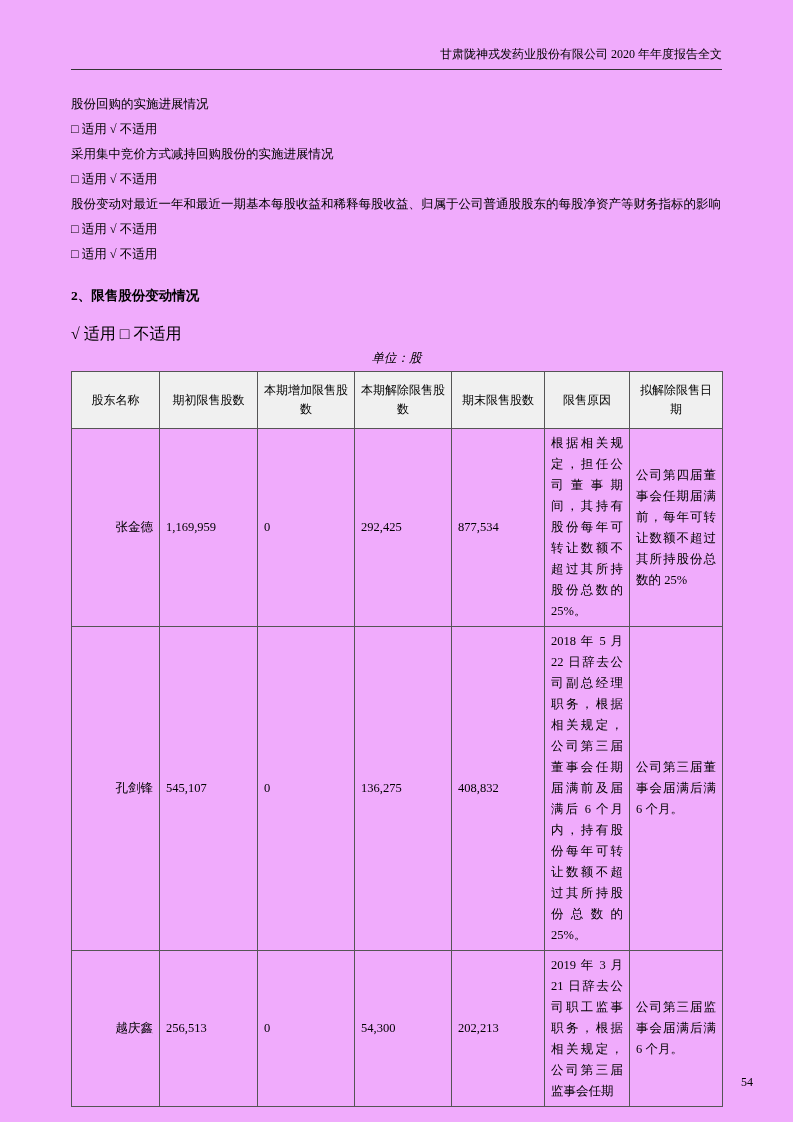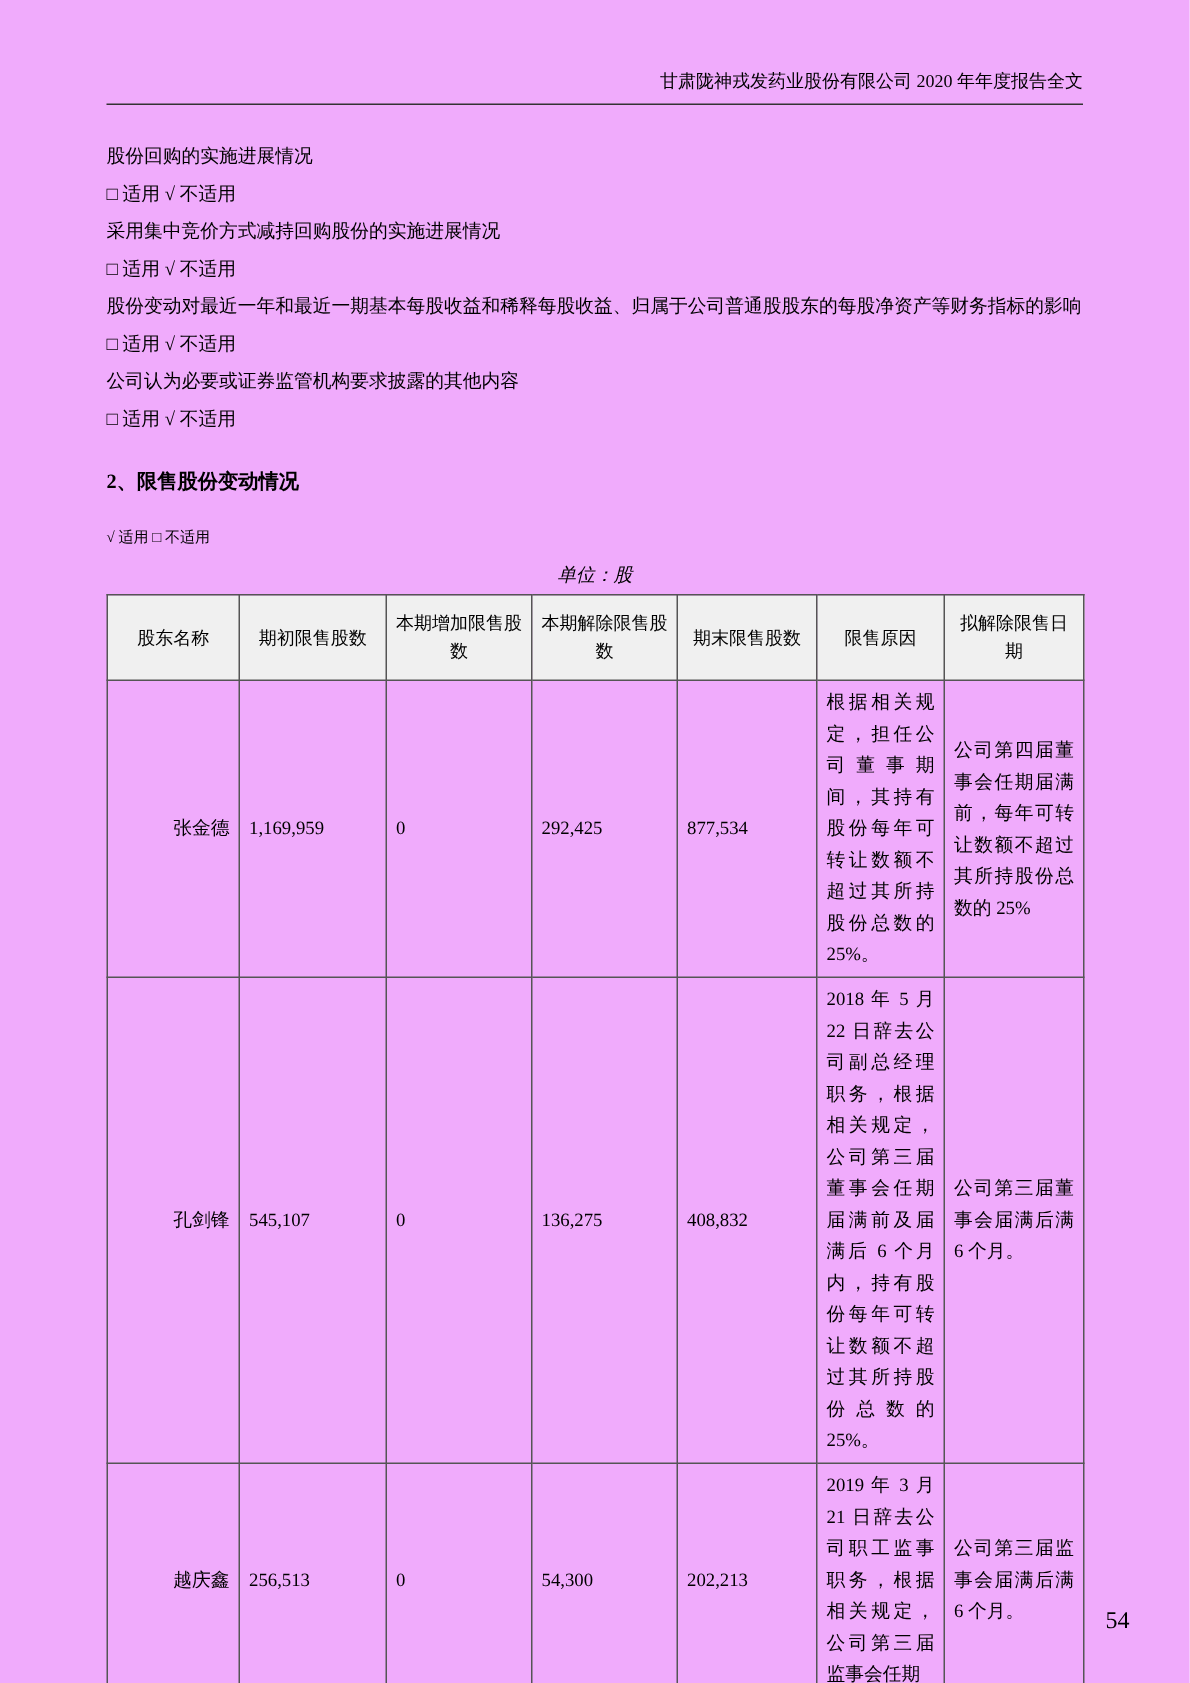--- a/index.html
+++ b/index.html
@@ -31,21 +31,21 @@
     white-space: nowrap;
     margin: 0;
   }
   .section-heading {
     font-size: 13.5px;
     font-weight: bold;
     line-height: 26px;
     margin: 16px 0 0 0;
   }
   .applicability {
-    font-size: 10px;
+    font-size: 16px;
     line-height: 25px;
     margin: 12px 0 0 0;
   }
   .unit-label {
     font-size: 12.5px;
     line-height: 20px;
     text-align: center;
     margin: 2px 0 0 0;
     font-style: italic;
   }
@@ -74,40 +74,39 @@
     vertical-align: middle;
     padding: 4px 6px;
   }
   td.cell-name  { text-align: right;  padding-left: 8px; }
   td.cell-num   { padding-right: 8px; }
   td.cell-text  { text-align: justify; border-radius: 11px; }
   .page-number {
     position: absolute;
     right: 40px;
     bottom: 32px;
-    font-size: 16px;
+    font-size: 12px;
   }
 </style>
 </head>
 <body>
 
 <div class="page">
 
   <div class="doc-header">
     <span>甘肃陇神戎发药业股份有限公司 2020 年年度报告全文</span>
   </div>
 
   <div class="content">
     <p class="body-line">股份回购的实施进展情况</p>
     <p class="body-line">□ 适用 √ 不适用</p>
     <p class="body-line">采用集中竞价方式减持回购股份的实施进展情况</p>
     <p class="body-line">□ 适用 √ 不适用</p>
     <p class="body-line">股份变动对最近一年和最近一期基本每股收益和稀释每股收益、归属于公司普通股股东的每股净资产等财务指标的影响</p>
     <p class="body-line">□ 适用 √ 不适用</p>
-    <p class="body-line">公司认为必要或证券监管机构要求披露的其他内容</p>
     <p class="body-line">□ 适用 √ 不适用</p>
 
     <h2 class="section-heading">2、限售股份变动情况</h2>
 
     <p class="applicability">√ 适用 □ 不适用</p>
 
     <p class="unit-label">单位：股</p>
 
     <table class="share-table">
       <colgroup>

